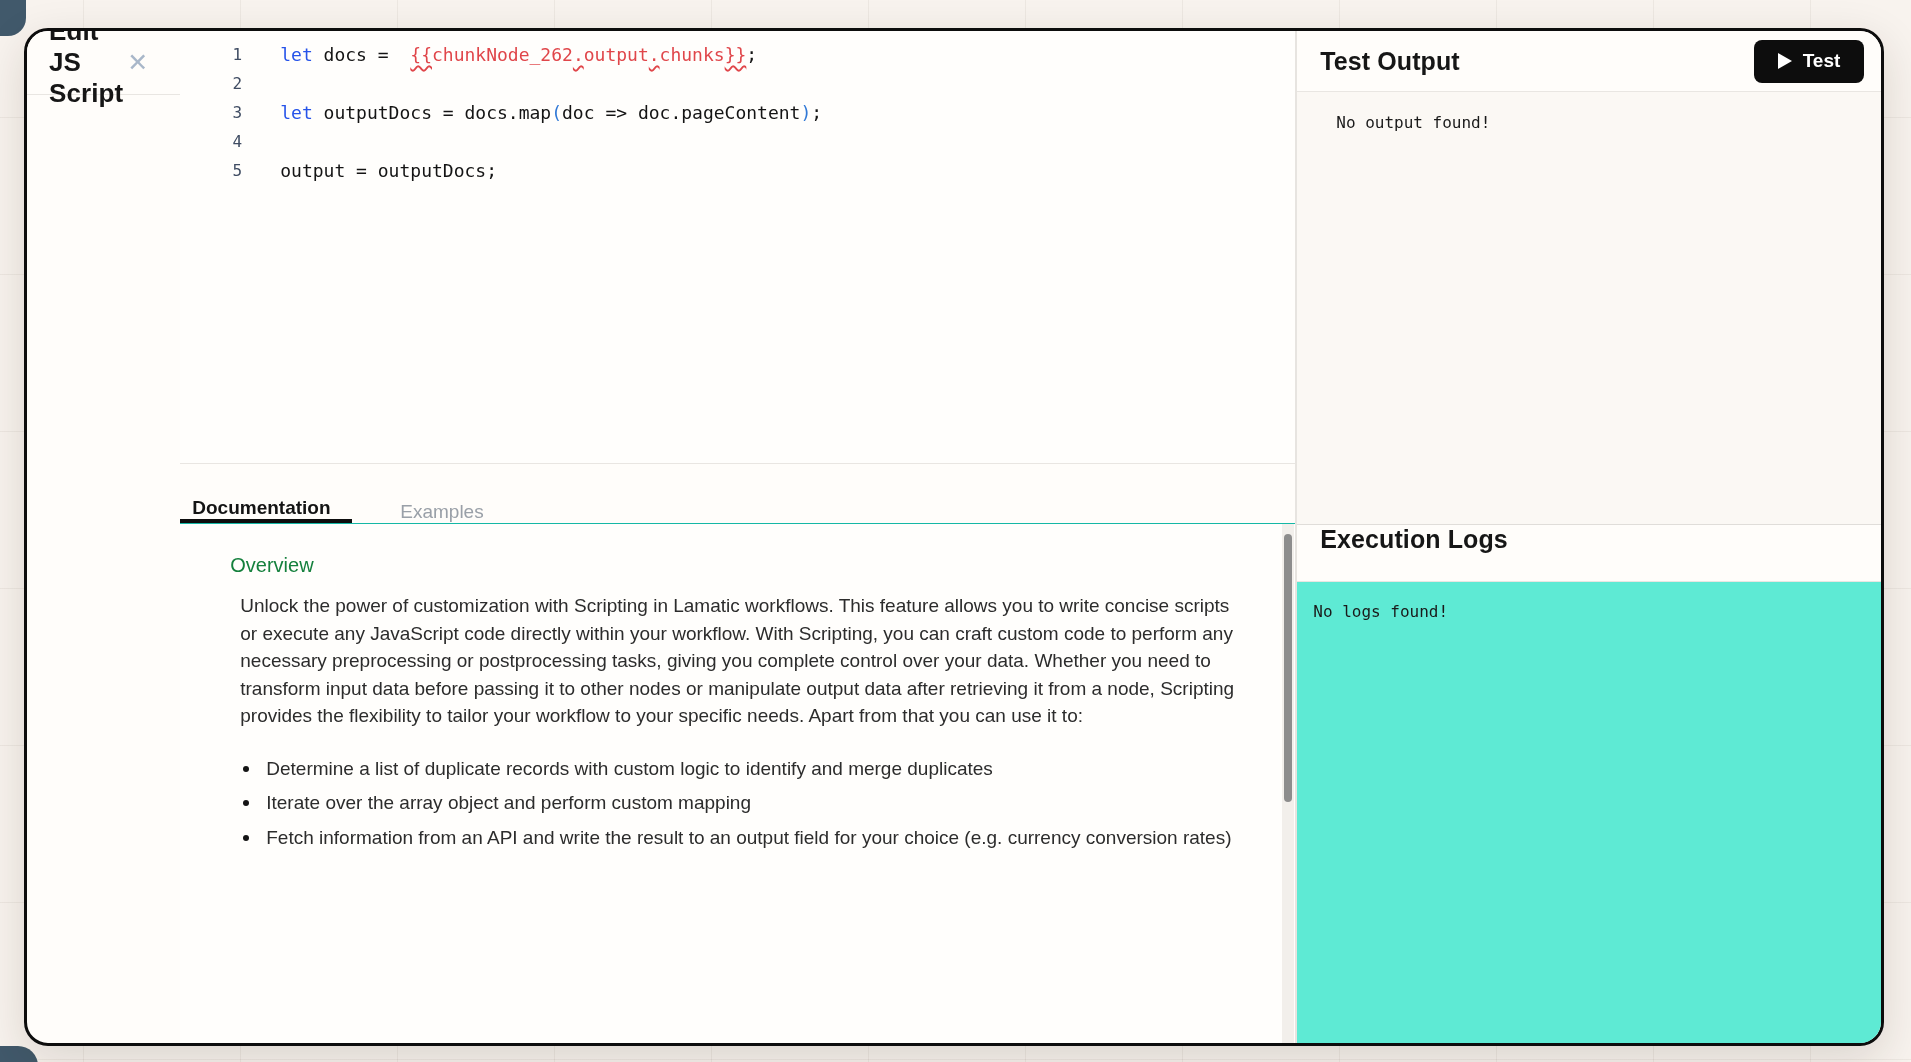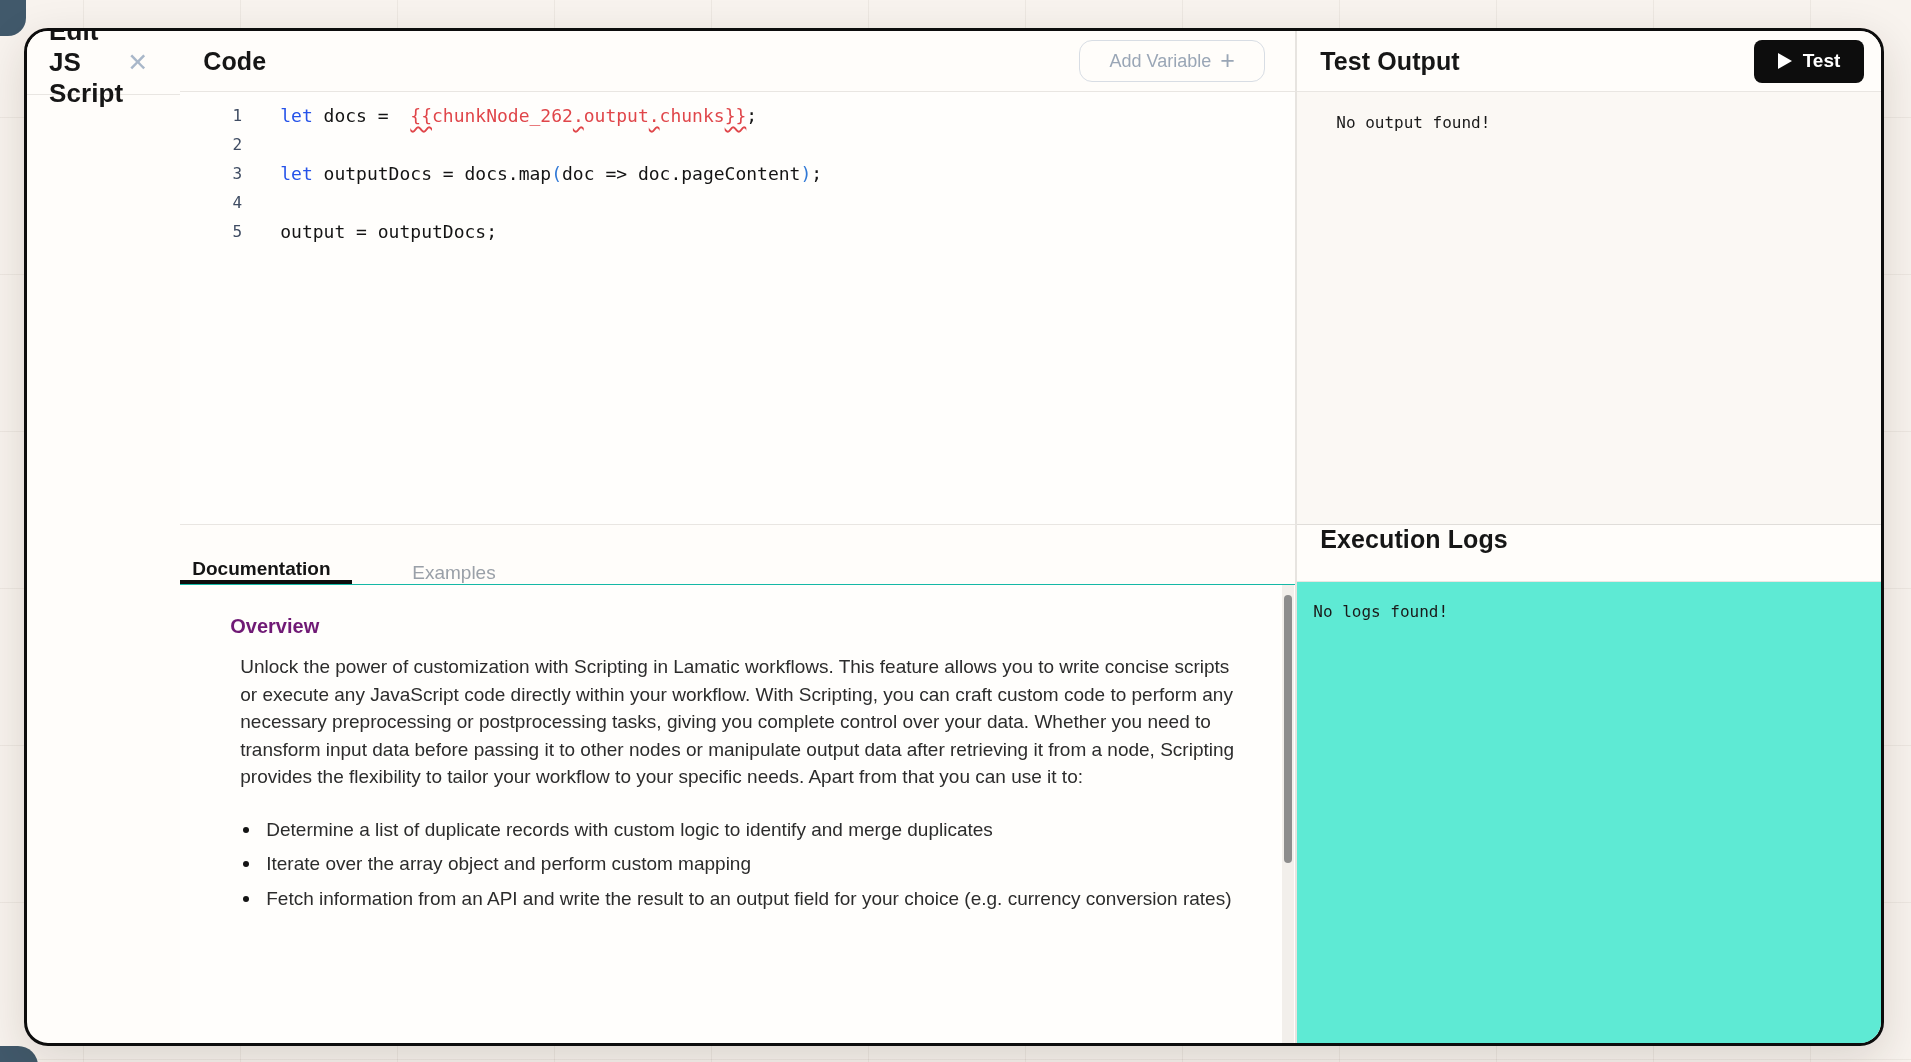--- a/index.html
+++ b/index.html
@@ -73,25 +73,25 @@
   .code-text { margin-left:38px; white-space:pre; color:#141414; }
   .tok-kw { color:#2653e9; }
   .tok-paren { color:#3179d6; }
   .tok-tpl { color:#e0464a; }
   .tok-tpl-err { color:#e0464a; text-decoration:underline wavy #e0464a; text-decoration-thickness:1.5px; text-underline-offset:4px; }
 
   
   .tabbar { height:60px; flex:0 0 60px; display:flex; align-items:flex-end; border-bottom:1px solid #14b8a6; background:#fffdfa; }
   .tab { display:flex; align-items:center; font-size:19px; cursor:pointer; }
   .tab-active { width:172px; padding-left:12px; font-weight:700; color:#141414; border-bottom:4px solid #0d0d0d; }
-  .tab-inactive { margin-left:60px; font-weight:500; color:#9aa0a8; }
+  .tab-inactive { margin-left:48px; font-weight:500; color:#9aa0a8; }
 
   
   .docs { flex:1; position:relative; background:#fffefc; padding:30px 48px 0 60px; overflow:hidden; }
-  .docs h3 { font-size:20px; font-weight:700; margin-left:-10px; margin-bottom:15px; color:#701a75; }
+  .docs h3 { font-size:20px; font-weight:400; margin-left:-10px; margin-bottom:15px; color:#15803d; }
   .docs p { font-size:19px; line-height:27.5px; color:#2c2c2c; max-width:1012px; }
   .docs ul { list-style:none; margin-top:25px; max-width:1012px; }
   .docs li { position:relative; padding-left:26px; font-size:19px; line-height:27.5px; color:#2c2c2c; margin-bottom:7px; }
   .docs li::before { content:''; position:absolute; left:3px; top:11px; width:6px; height:6px; border-radius:50%; background:#141414; }
   .doc-scrollbar { position:absolute; right:1px; top:0; bottom:0; width:12px; background:#f2efeb; }
   .doc-scrollthumb { position:absolute; left:2px; top:10px; width:8px; height:268px; background:#8d8d8d; border-radius:4px; cursor:pointer; }
 
   
   .output-area { height:433px; flex:0 0 433px; background:#fbf8f4; border-bottom:1px solid #e0ddd9; padding:21px 0 0 39px; }
   .logs-header { height:57px; flex:0 0 57px; display:flex; align-items:flex-start; padding-left:23px; border-bottom:1px solid #e9e6e2; background:#fffdfa; }
@@ -108,27 +108,20 @@
 
   <div class="modal-header">
     <span class="modal-title">Edit JS Script</span>
     <button class="close-btn">✕</button>
   </div>
 
   <div class="modal-body">
 
     <div class="col-left">
 
-      <div class="panel-header">
-        <span class="panel-heading">Code</span>
-        <button class="add-variable-btn">
-          <span>Add Variable</span>
-          <span class="plus">+</span>
-        </button>
-      </div>
 
       <div class="editor">
         <div>
             <div class="code-line">
               <span class="gutter">1</span>
               <span class="code-text"><span class="tok-kw">let</span><span> docs =  </span><span class="tok-tpl-err">{{</span><span class="tok-tpl">chunkNode_262</span><span class="tok-tpl-err">.</span><span class="tok-tpl">output</span><span class="tok-tpl-err">.</span><span class="tok-tpl">chunks</span><span class="tok-tpl-err">}}</span><span>;</span></span>
             </div>
             <div class="code-line">
               <span class="gutter">2</span>
               <span class="code-text">&nbsp;</span>

